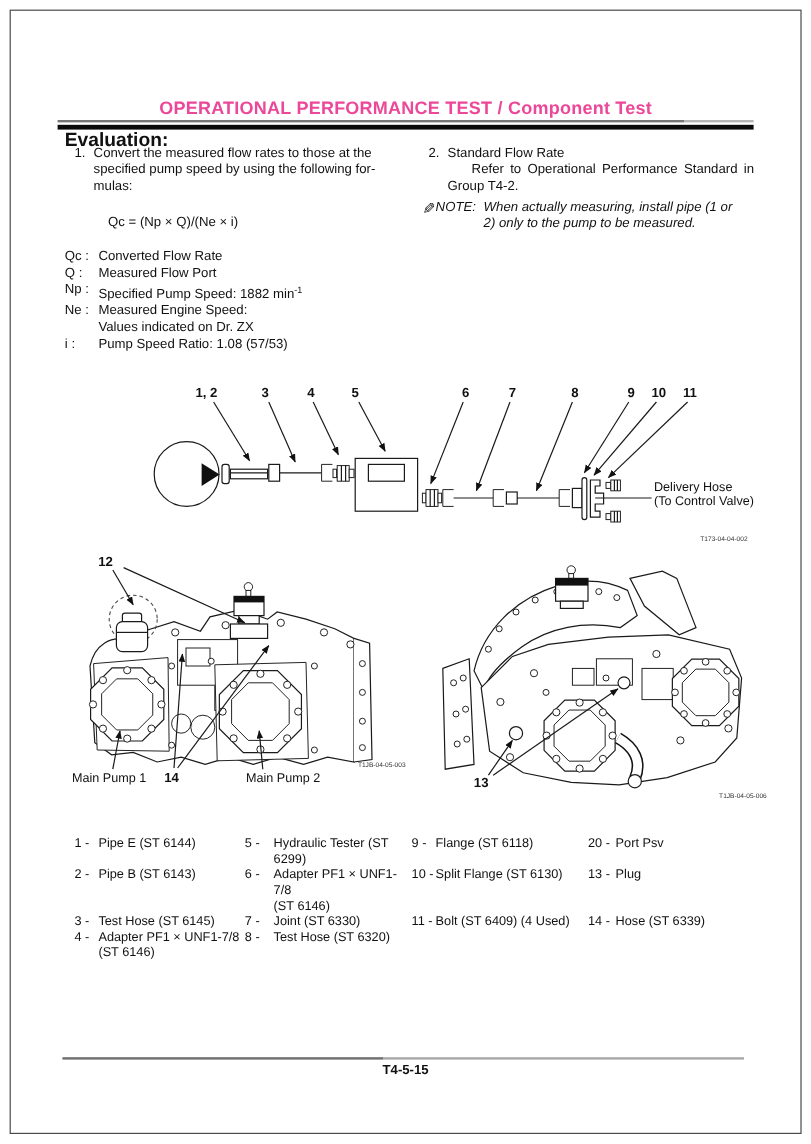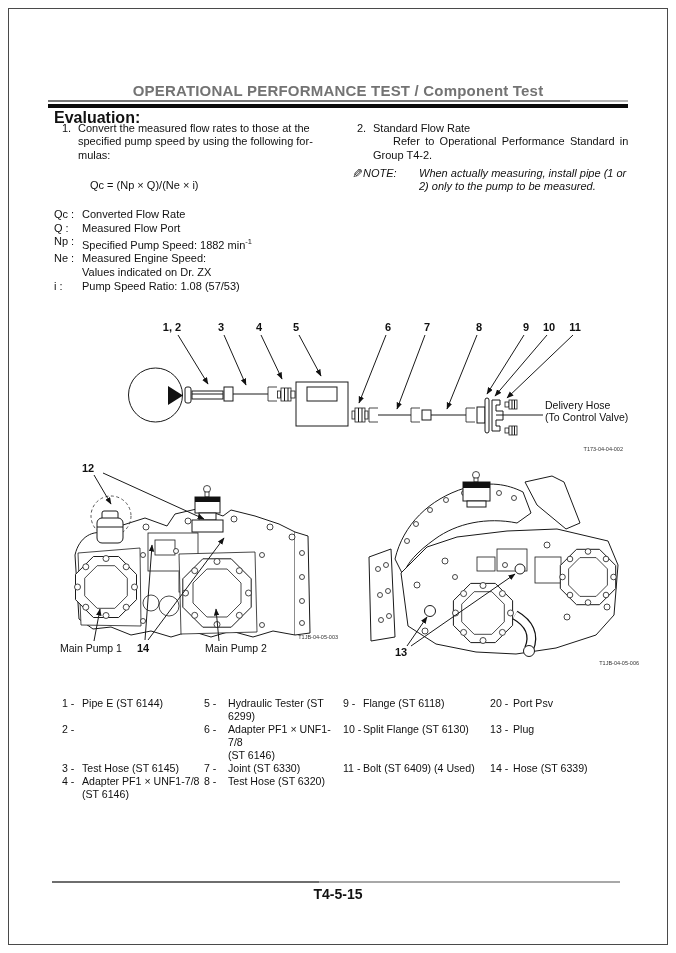--- a/index.html
+++ b/index.html
@@ -1,20 +1,20 @@
 <!DOCTYPE html>
 <html><head>
 <meta charset="utf-8">
 <style>
   html,body{margin:0;padding:0;background:#fff;}
   .page{position:relative;width:676px;height:953px;background:#fff;
         font-family:"Liberation Sans","DejaVu Sans",sans-serif;color:#111;overflow:hidden;}
   .page-border{position:absolute;inset:8px;border:1px solid #4a4a4a;}
   .title{position:absolute;top:82px;left:0;right:0;text-align:center;
-         font-size:15px;font-weight:bold;letter-spacing:.2px;color:#737373;}
+         font-size:15px;font-weight:bold;letter-spacing:.2px;color:#ec4899;}
   .rule-thin{position:absolute;top:100px;left:48px;width:522px;height:1.5px;background:#777;}
   .rule-thin-gray{position:absolute;top:100px;left:570px;width:58px;height:1.5px;background:#b5b5b5;}
   .rule-thick{position:absolute;top:104px;left:48px;width:580px;height:3.5px;background:#0a0a0a;}
   .eval-heading{position:absolute;top:109px;left:54px;font-size:16px;font-weight:bold;}
   .body-text{font-size:11px;line-height:13.4px;}
   .num-item{position:absolute;display:flex;}
   .num-item .no{width:16px;flex:0 0 16px;}
   .num-item .txt span{display:block;}
   .item1{top:122px;left:62px;width:268px;}
   .item2{top:122px;left:357px;width:272px;}
@@ -22,42 +22,42 @@
   .formula{position:absolute;top:179px;left:54px;font-size:11px;margin-left:36px;}
   .defs{position:absolute;top:208px;left:54px;font-size:11px;line-height:13.6px;width:290px;}
   .def-row{display:flex;}
   .def-row .term{width:28px;flex:0 0 28px;}
   .def-line2{margin-left:28px;}
   sup{font-size:7.5px;}
   .note{position:absolute;top:167px;left:346px;width:290px;display:flex;
         font-size:11px;line-height:13.4px;font-style:italic;}
   .note .pen{flex:0 0 17px;font-style:normal;font-size:13px;transform:scaleX(-1);line-height:13px;}
   .note .nlabel{flex:0 0 40px;}
-  .note .txt span{display:block;margin-left:16px;}
+  .note .txt span{display:block;}
   svg{position:absolute;overflow:visible;}
   svg text{font-family:"Liberation Sans","DejaVu Sans",sans-serif;fill:#111;}
   .callout{font-size:11px;font-weight:bold;}
   .diag-label{font-size:10.5px;}
   .fig-code{font-size:5.5px;fill:#333;}
   .ln{stroke:#1a1a1a;stroke-width:1;fill:none;}
   .shape{stroke:#1a1a1a;stroke-width:1;fill:#fff;}
   .shape-thin{stroke:#1a1a1a;stroke-width:.8;fill:#fff;}
   .solid{fill:#111;stroke:none;}
   .parts{position:absolute;top:697px;left:62px;width:576px;display:grid;
          grid-template-columns:142px 139px 147px auto;row-gap:0;
          font-size:10.6px;line-height:13px;}
   .pcell{display:flex;}
   .pcell .pn{flex:0 0 20px;}
   .pcell.c2 .pn{flex:0 0 24px;}
   .pcell.c4 .pn{flex:0 0 23px;}
   .pcell .pv span{display:block;}
   .footer-rule{position:absolute;top:881px;left:52px;width:568px;height:2px;
                background:linear-gradient(to right,#6e6e6e 0 47%,#a8a8a8 47% 100%);}
   .page-number{position:absolute;top:886px;left:0;right:0;text-align:center;
-               font-size:14px;font-weight:bold;}
+               font-size:11px;font-weight:bold;}
 </style>
 </head>
 <body>
 
 <div class="page">
   <div class="page-border"></div>
 
   <div class="title">OPERATIONAL PERFORMANCE TEST / Component Test</div>
   <div class="rule-thin"></div>
   <div class="rule-thin-gray"></div>
@@ -396,20 +396,23 @@
     </div>
     <div class="pcell c4">
       <span class="pn">20 -</span>
       <div class="pv">
           <span>Port Psv</span>
         </div>
     </div>
 
     <div class="pcell c1">
       <span class="pn">2 -</span>
+      <div class="pv">
+          <span>Pipe B (ST 6143)</span>
+        </div>
     </div>
     <div class="pcell c2">
       <span class="pn">6 -</span>
       <div class="pv">
         <span>Adapter PF1 × UNF1-7/8</span>
         <span>(ST 6146)</span>
       </div>
     </div>
     <div class="pcell c3">
       <span class="pn">10 -</span>

